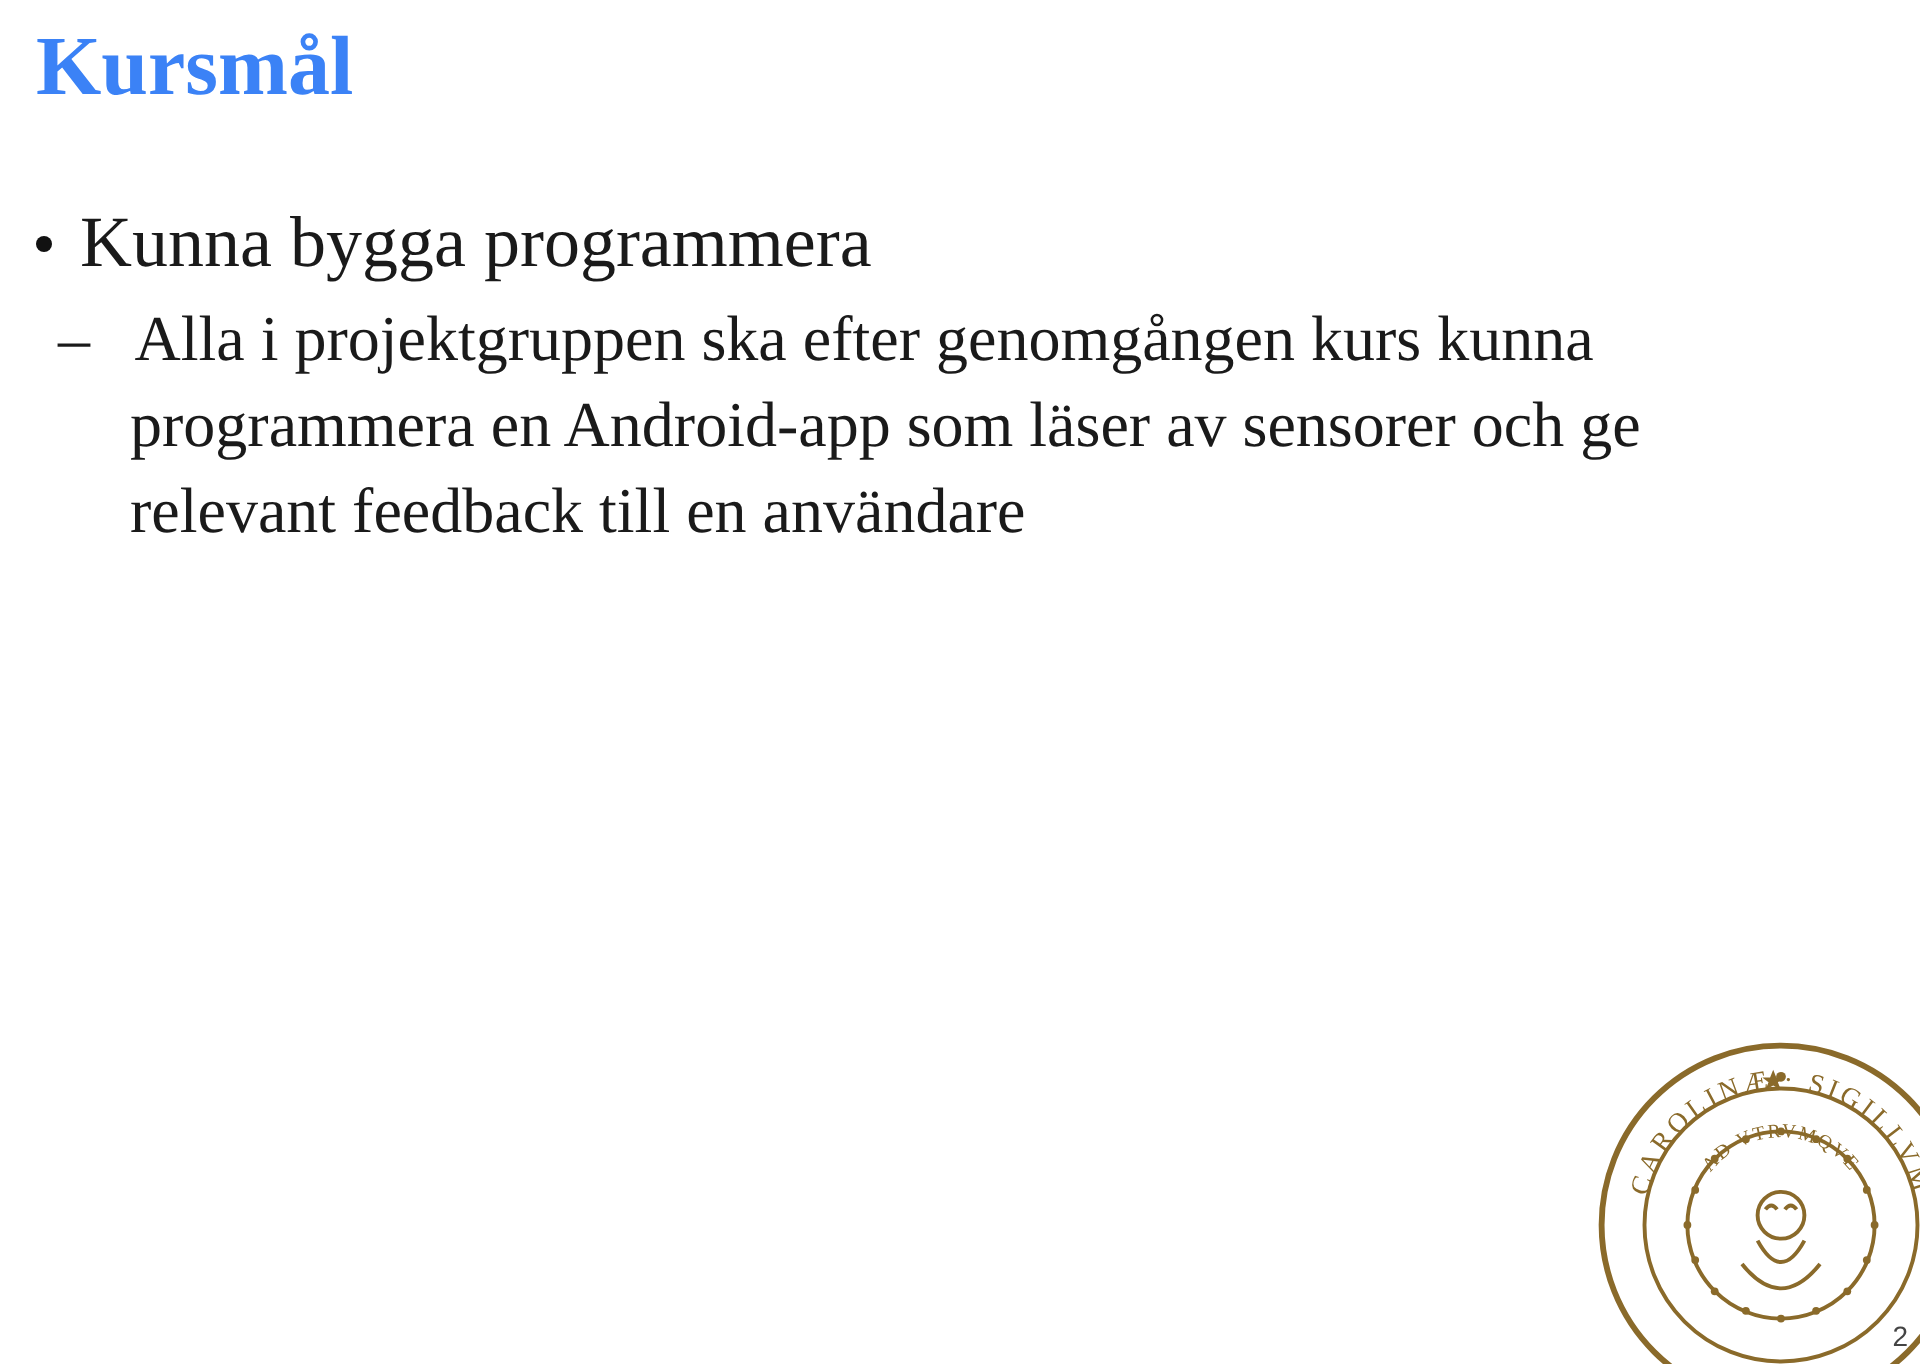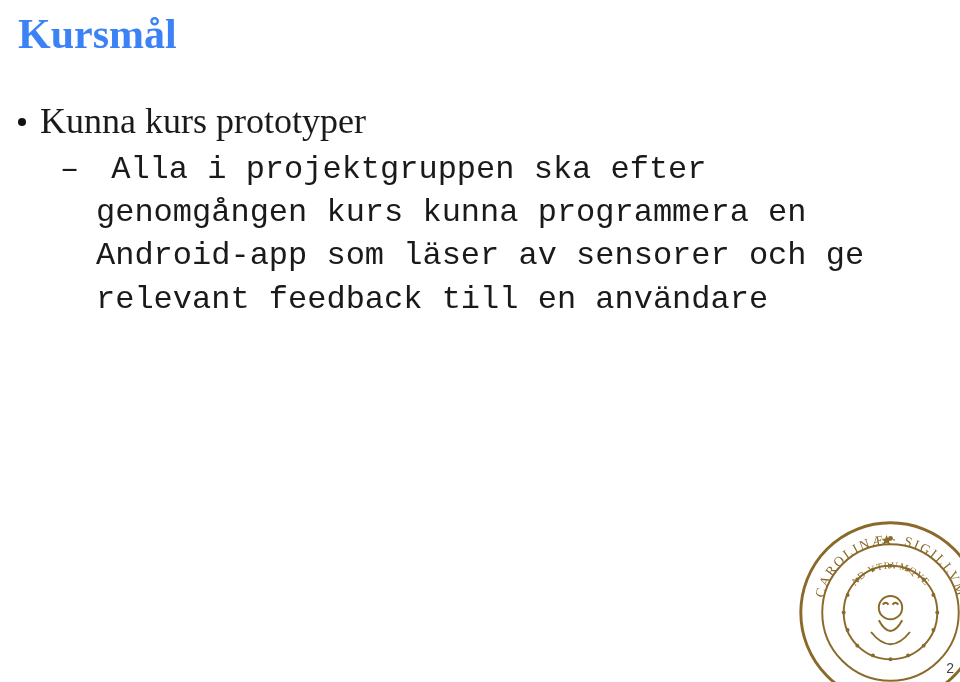--- a/index.html
+++ b/index.html
@@ -39,24 +39,23 @@
     height: 8px;
     background: #111;
     border-radius: 50%;
     margin-top: 18px;
     margin-right: 14px;
     flex: 0 0 auto;
   }
   .sub {
     font-size: 32px;
     line-height: 1.35;
-    margin-left: 48px;
+    margin-left: 17px;
     padding-left: 30px;
     text-indent: -18px;
-    font-family: Liberation Mono, monospace;
   }
   .dash {
     display: inline-block;
     width: 14px;
   }
   .seal {
     position: absolute;
     right: -28px;
     bottom: -28px;
     width: 195px;
@@ -72,21 +71,21 @@
   }
 </style>
 </head>
 <body>
 
 <div class="title">Kursmål</div>
 
 <div class="content">
   <div class="bullet-line">
     <span class="bullet-dot"></span>
-    <span>Kunna kurs prototyper</span>
+    <span>Kunna bygga programmera</span>
   </div>
   <div class="sub">
     <span class="dash">–</span>
     <span>Alla i projektgruppen ska efter genomgången kurs kunna programmera en Android-app som läser av sensorer och ge relevant feedback till en användare</span>
   </div>
 </div>
 
 <svg class="seal" viewBox="0 0 200 200">
   <defs>
     <path id="arcTop" d="M 30 100 A 70 70 0 0 1 170 100" fill="none"></path>

